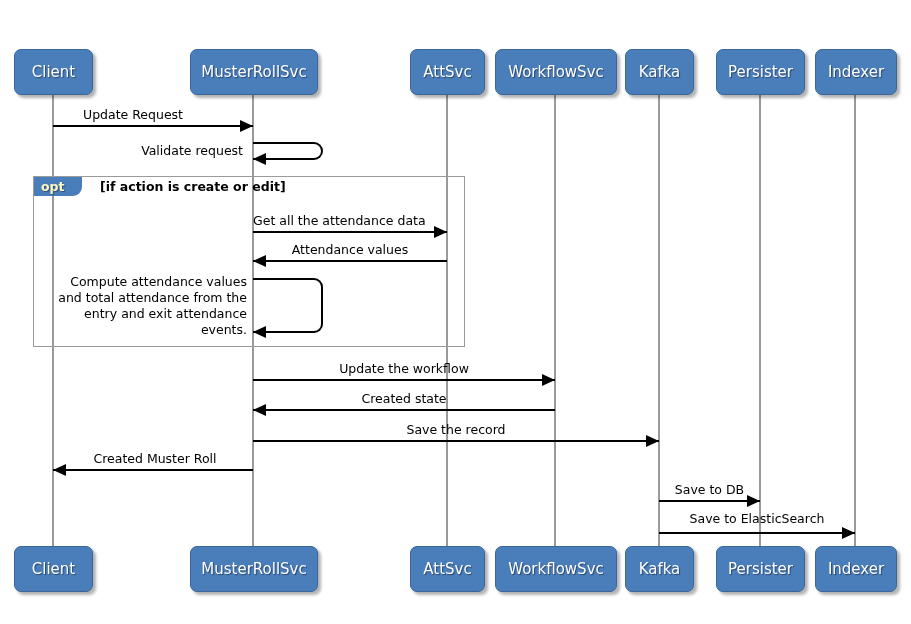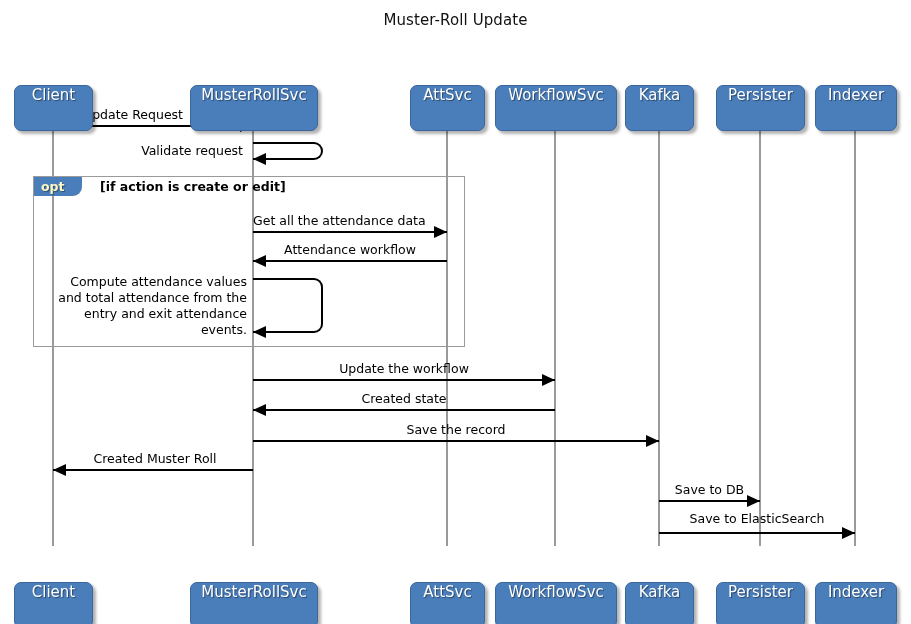--- a/index.html
+++ b/index.html
@@ -36,26 +36,25 @@
   .actor-box {
     position: absolute;
     box-sizing: border-box;
     background: #4a7ebb;
     border: 1px solid #3a6699;
     border-radius: 7px;
     color: #ffffff;
     font-size: 15px;
     font-family: "DejaVu Sans", sans-serif;
     display: flex;
-    align-items: flex-start;
+    align-items: center;
     justify-content: center;
     box-shadow: 3px 3px 3px rgba(0,0,0,0.30);
     text-shadow: 1px 1px 1px rgba(0,0,0,0.45);
     white-space: nowrap;
-    margin-top: 36px;
   }
   .msg-line {
     position: absolute;
     height: 2px;
     background: #000000;
   }
   .arrow-head {
     position: absolute;
     width: 0;
     height: 0;
@@ -124,21 +123,20 @@
     color: #000000;
     font-family: "DejaVu Sans", sans-serif;
     white-space: nowrap;
   }
 </style>
 </head>
 <body>
 
 <div id="canvas">
 
-  <div class="diagram-title">Muster-Roll Update</div>
 
   <div id="lifelines">
       <div class="lifeline" style="left: 52px; top: 95px; height: 451px; background: rgb(154, 154, 154);"></div>
       <div class="lifeline" style="left: 252px; top: 95px; height: 451px; background: rgb(154, 154, 154);"></div>
       <div class="lifeline" style="left: 446px; top: 95px; height: 451px; background: rgb(154, 154, 154);"></div>
       <div class="lifeline" style="left: 554px; top: 95px; height: 451px; background: rgb(154, 154, 154);"></div>
       <div class="lifeline" style="left: 658px; top: 95px; height: 451px; background: rgb(154, 154, 154);"></div>
       <div class="lifeline" style="left: 759px; top: 95px; height: 451px; background: rgb(154, 154, 154);"></div>
       <div class="lifeline" style="left: 854px; top: 95px; height: 451px; background: rgb(154, 154, 154);"></div>
     </div>
@@ -152,21 +150,21 @@
       <div class="arrow-head arrow-right" style="left: 240px; border-left-color: rgb(0, 0, 0); top: 120px;"></div>
       <div class="msg-label" style="left: 53px; width: 160px; top: 107px;">Update Request</div>
       <div class="self-loop" style="left: 253px; top: 142px; width: 70px; height: 18px; border-color: rgb(0, 0, 0);"></div>
       <div class="arrow-head arrow-left" style="left: 253px; top: 153px; border-right-color: rgb(0, 0, 0);"></div>
       <div class="msg-label" style="left: 43px; top: 143px; width: 200px; text-align: right;">Validate request</div>
       <div class="msg-line" style="left: 253px; top: 231px; width: 194px; background: rgb(0, 0, 0);"></div>
       <div class="arrow-head arrow-right" style="left: 434px; border-left-color: rgb(0, 0, 0); top: 226px;"></div>
       <div class="msg-label" style="left: 253px; width: 165px; top: 213px;">Get all the attendance data</div>
       <div class="msg-line" style="left: 253px; top: 260px; width: 194px; background: rgb(0, 0, 0);"></div>
       <div class="arrow-head arrow-left" style="left: 253px; border-right-color: rgb(0, 0, 0); top: 255px;"></div>
-      <div class="msg-label" style="left: 253px; width: 194px; top: 242px;">Attendance workflow</div>
+      <div class="msg-label" style="left: 253px; width: 194px; top: 242px;">Attendance values</div>
       <div class="self-loop" style="left: 253px; top: 278px; width: 70px; height: 55px; border-color: rgb(0, 0, 0);"></div>
       <div class="arrow-head arrow-left" style="left: 253px; top: 326px; border-right-color: rgb(0, 0, 0);"></div>
       <div class="msg-label multi" style="width: 200px; left: 47px; top: 274px;">
         <div>Compute attendance values</div>
         <div>and total attendance from the</div>
         <div>entry and exit attendance events.</div>
       </div>
       <div class="msg-line" style="left: 253px; top: 379px; width: 302px; background: rgb(0, 0, 0);"></div>
       <div class="arrow-head arrow-right" style="left: 542px; border-left-color: rgb(0, 0, 0); top: 374px;"></div>
       <div class="msg-label" style="left: 253px; width: 302px; top: 361px;">Update the workflow</div>

